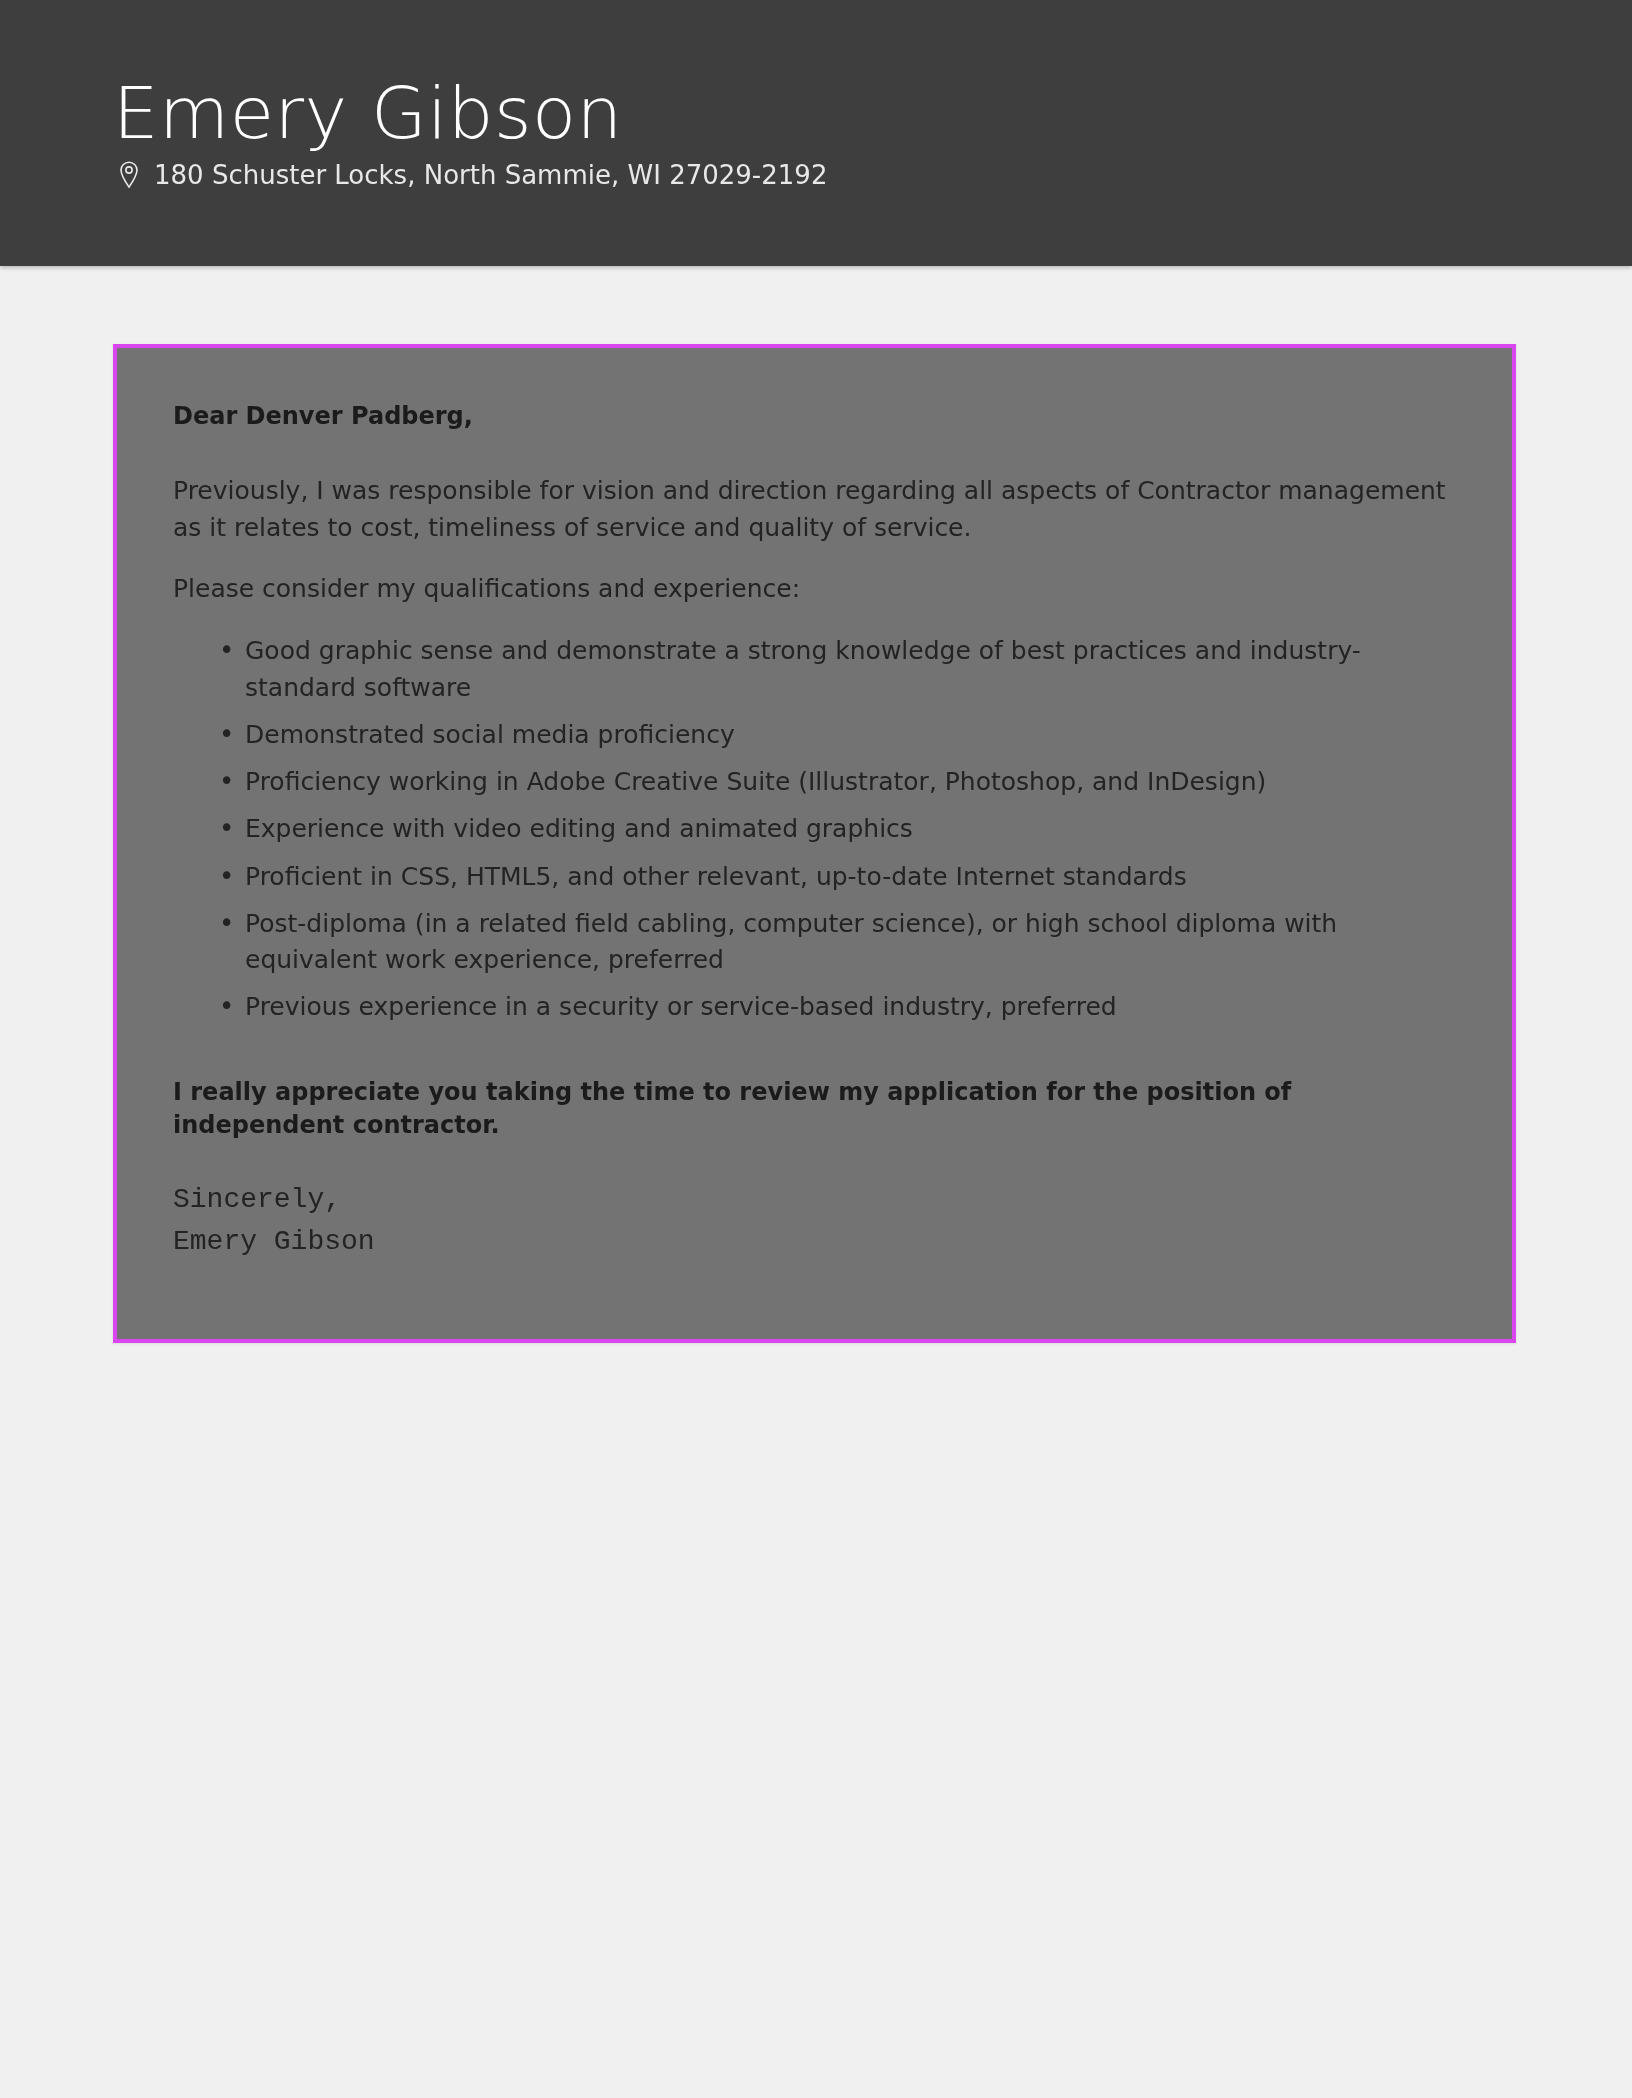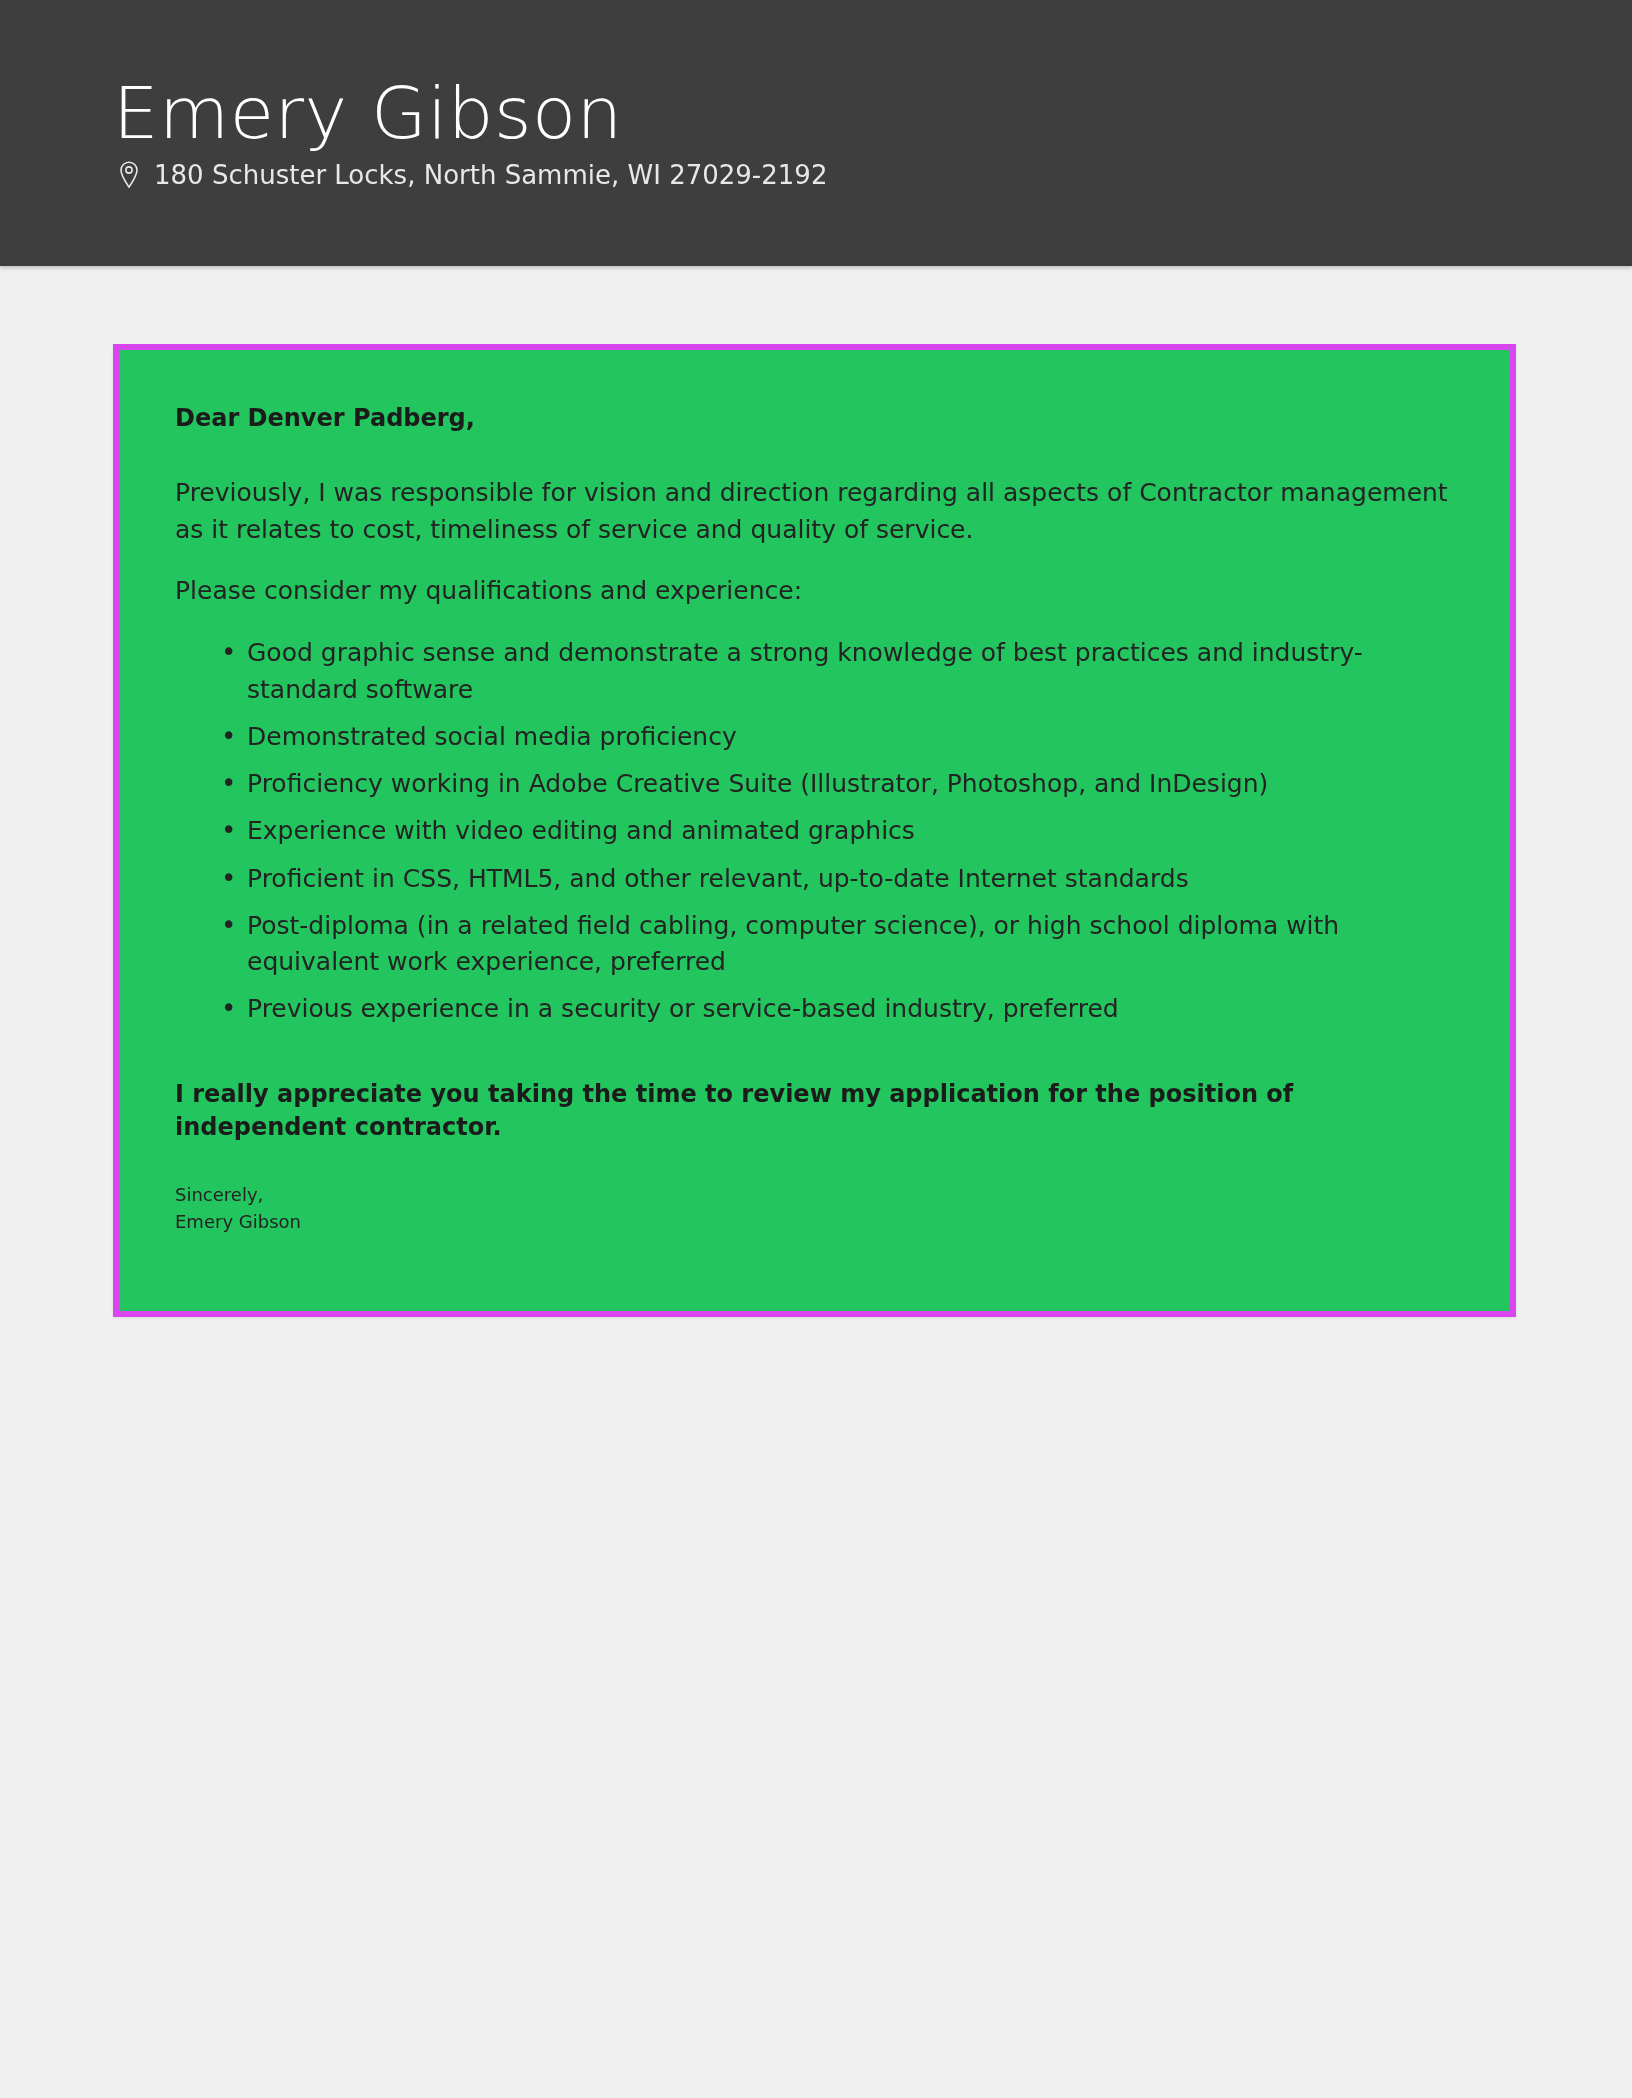--- a/index.html
+++ b/index.html
@@ -52,22 +52,22 @@
     align-items: center;
     justify-content: center;
   }
   .pin-icon svg { display: block; }
 
   
   .page-body {
     padding: 78px 116px 0 113px;
   }
   .letter-card {
-    background: #22c55e;
-    border: 6px solid #d946ef;
+    background: #737373;
+    border: 4px solid #d946ef;
     box-shadow: 0 1px 3px rgba(0,0,0,0.09);
     box-sizing: border-box;
     width: 1403px;
     padding: 52px 56px 76px 56px;
   }
 
   .salutation {
     font-size: 24px;
     font-weight: 700;
     color: #1b1b1b;
@@ -109,24 +109,25 @@
   }
 
   .closing-strong {
     font-size: 24px;
     font-weight: 700;
     color: #1b1b1b;
     line-height: 1.4;
     margin: 0 0 36px 0;
   }
   .sign-off {
-    font-size: 18px;
+    font-size: 28px;
     color: #232323;
     line-height: 1.5;
     margin: 0;
+    font-family: Liberation Mono, monospace;
   }
   .sign-off div { margin: 0; }
 </style>
 </head>
 <body>
 
 <div class="header">
   <h1 class="header-name">Emery Gibson</h1>
 
   <div class="header-contact">

